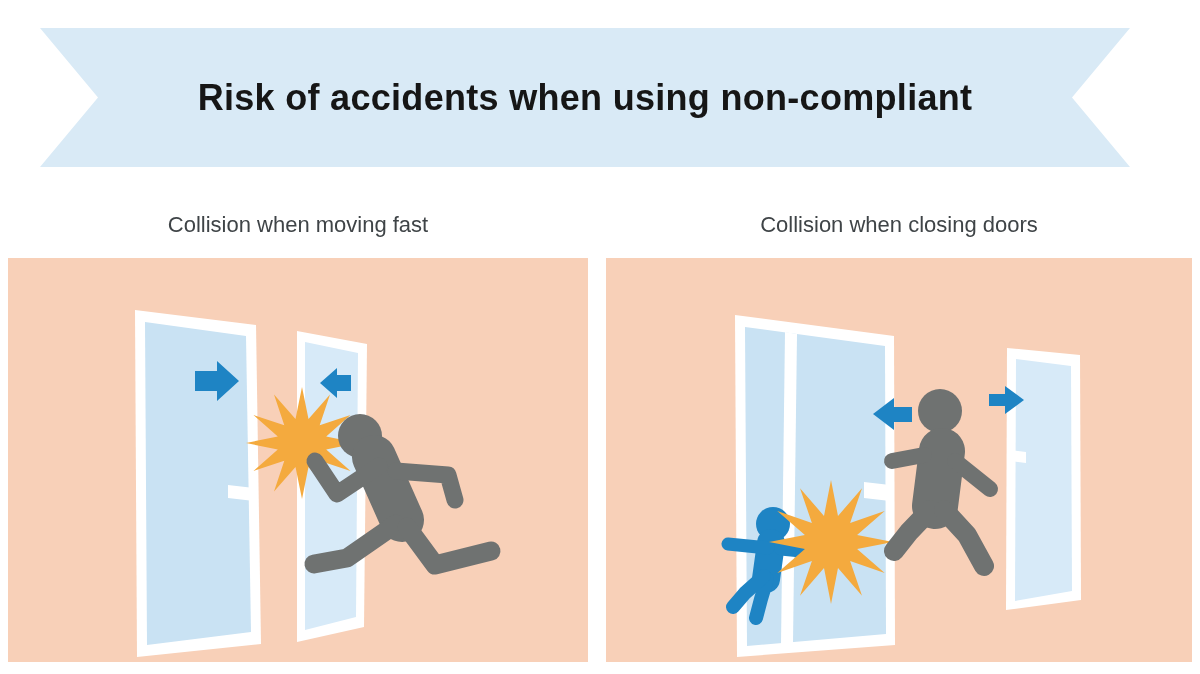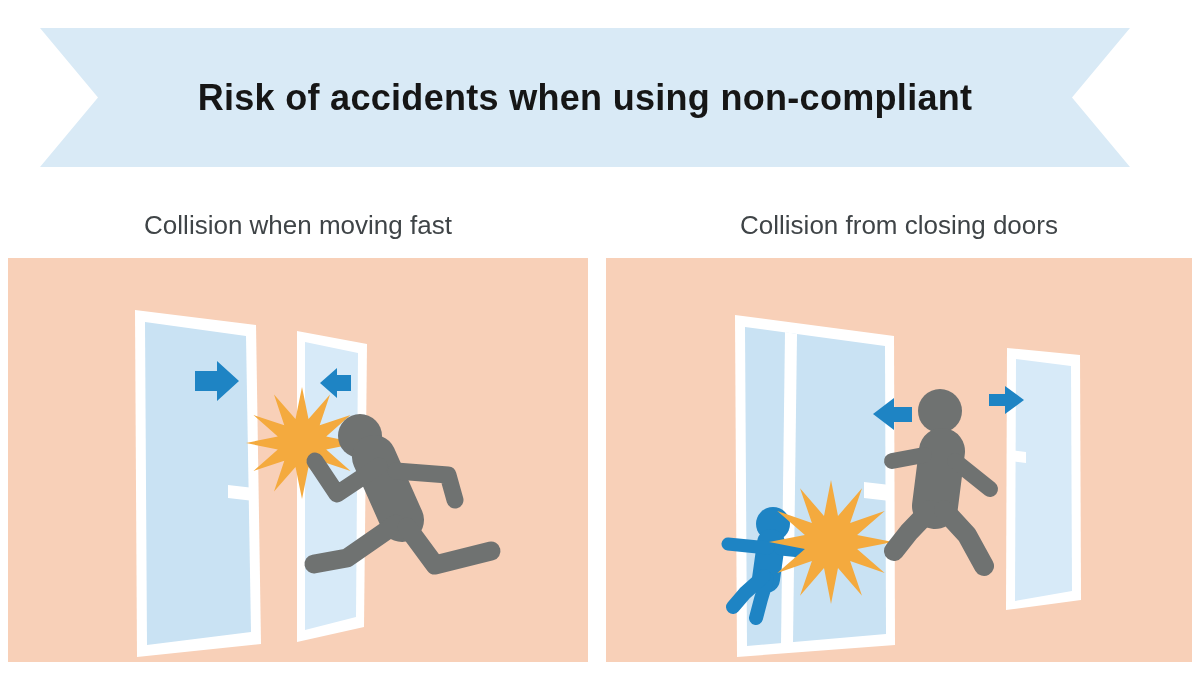--- a/index.html
+++ b/index.html
@@ -11,21 +11,21 @@
     clip-path:polygon(0 0,100% 0,calc(100% - 58px) 50%,100% 100%,0 100%,58px 50%);
     display:flex;flex-direction:row;justify-content:center;align-items:center;
   }
   .banner-line{
     font-weight:bold;font-size:36px;line-height:48px;
     color:var(--banner-text);letter-spacing:.3px;text-align:center;
   }
 
   .caption{
     position:absolute;top:207px;height:36px;text-align:center;
-    font-size:26px;line-height:36px;color:var(--caption-text);
+    font-size:22px;line-height:36px;color:var(--caption-text);
   }
   .caption-left{left:8px;width:580px;}
   .caption-right{left:606px;width:586px;}
 
   .panel{position:absolute;top:258px;}
   .panel-left{left:8px;width:580px;height:404px;}
   .panel-right{left:606px;width:586px;height:404px;}
   svg{display:block;}
 
   .panel-bg{fill:var(--panel-bg);}
@@ -40,21 +40,21 @@
   .stroke-blue{stroke:var(--child-blue);fill:none;stroke-linecap:round;stroke-linejoin:round;}
 </style>
 </head>
 <body>
 
 <div class="banner">
   <div class="banner-line">Risk of accidents when using non-compliant</div>
 </div>
 
 <div class="caption caption-left">Collision when moving fast</div>
-<div class="caption caption-right">Collision from closing doors</div>
+<div class="caption caption-right">Collision when closing doors</div>
 
 <div class="panel panel-left">
   <svg viewBox="0 0 580 404" width="580" height="404">
     <rect x="0" y="0" width="580" height="404" class="panel-bg"></rect>
 
     <g>
       <polygon class="frame" points="127,52 248,67 253,386 129,399"></polygon>
       <polygon class="glass-dark" points="137,64 238,78 243,374 139,387"></polygon>
       <polygon class="frame" points="220,227 246,230 246,243 220,240"></polygon>
     </g>

